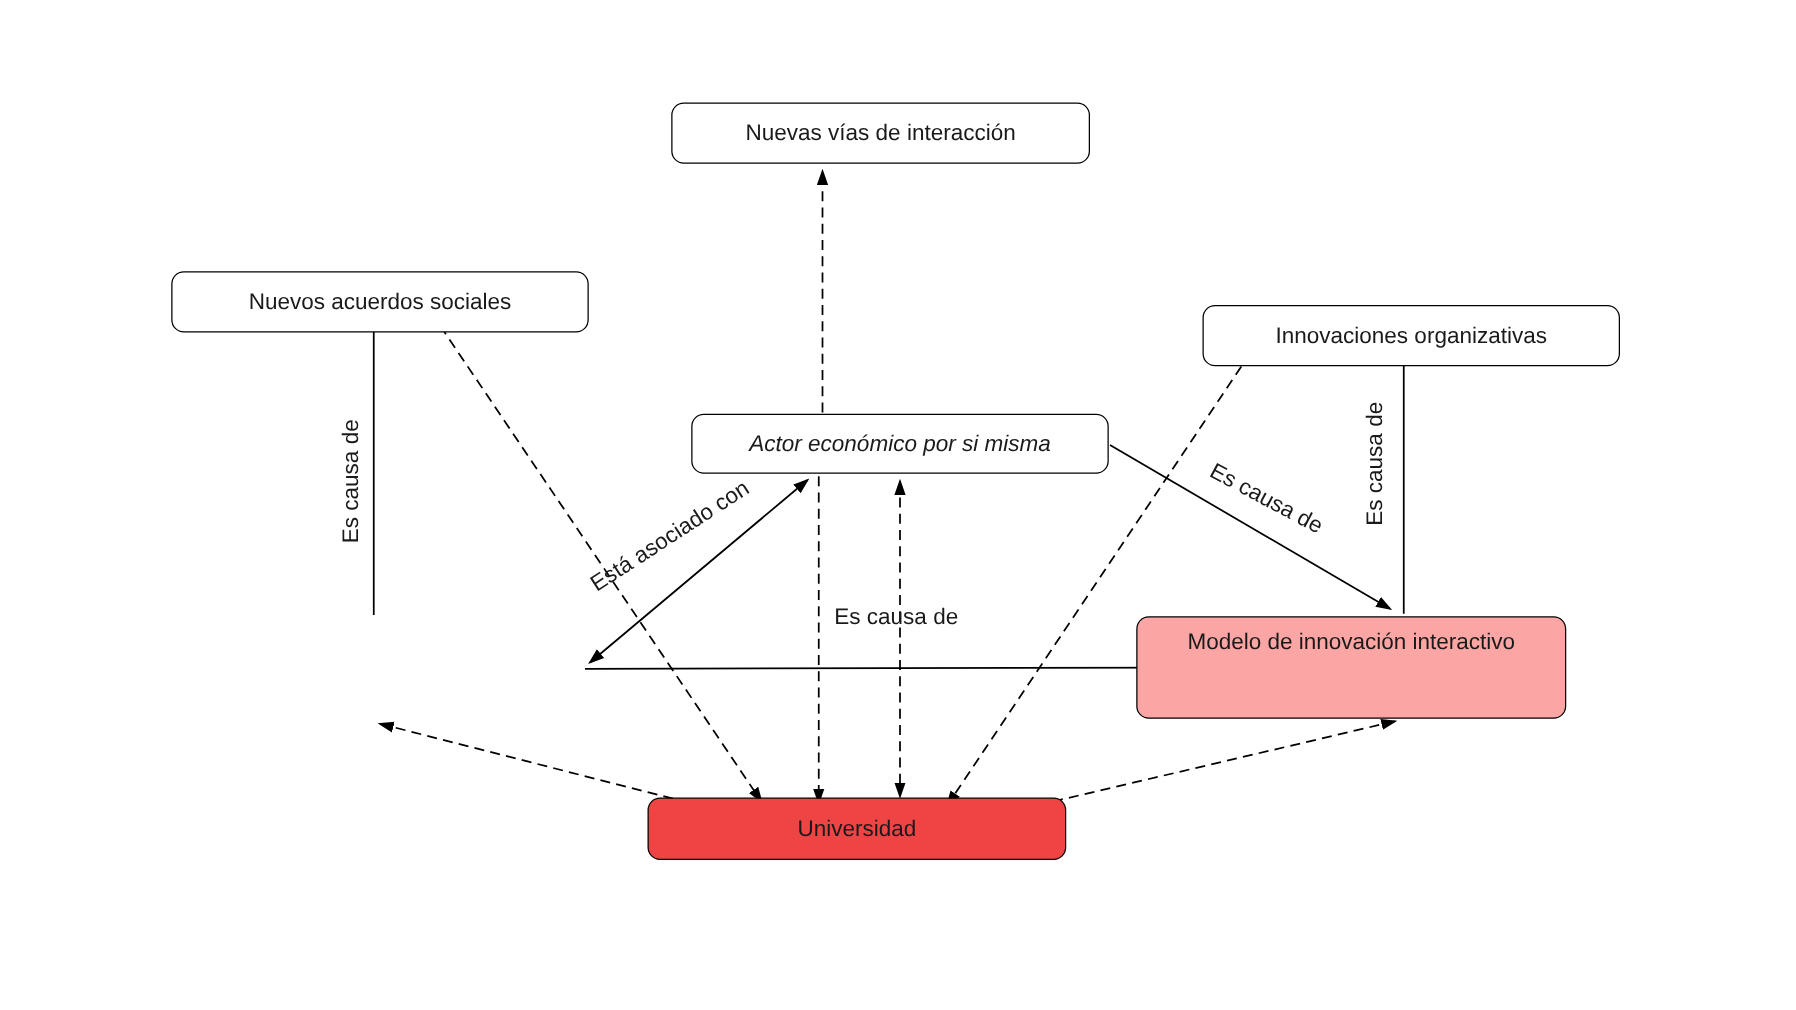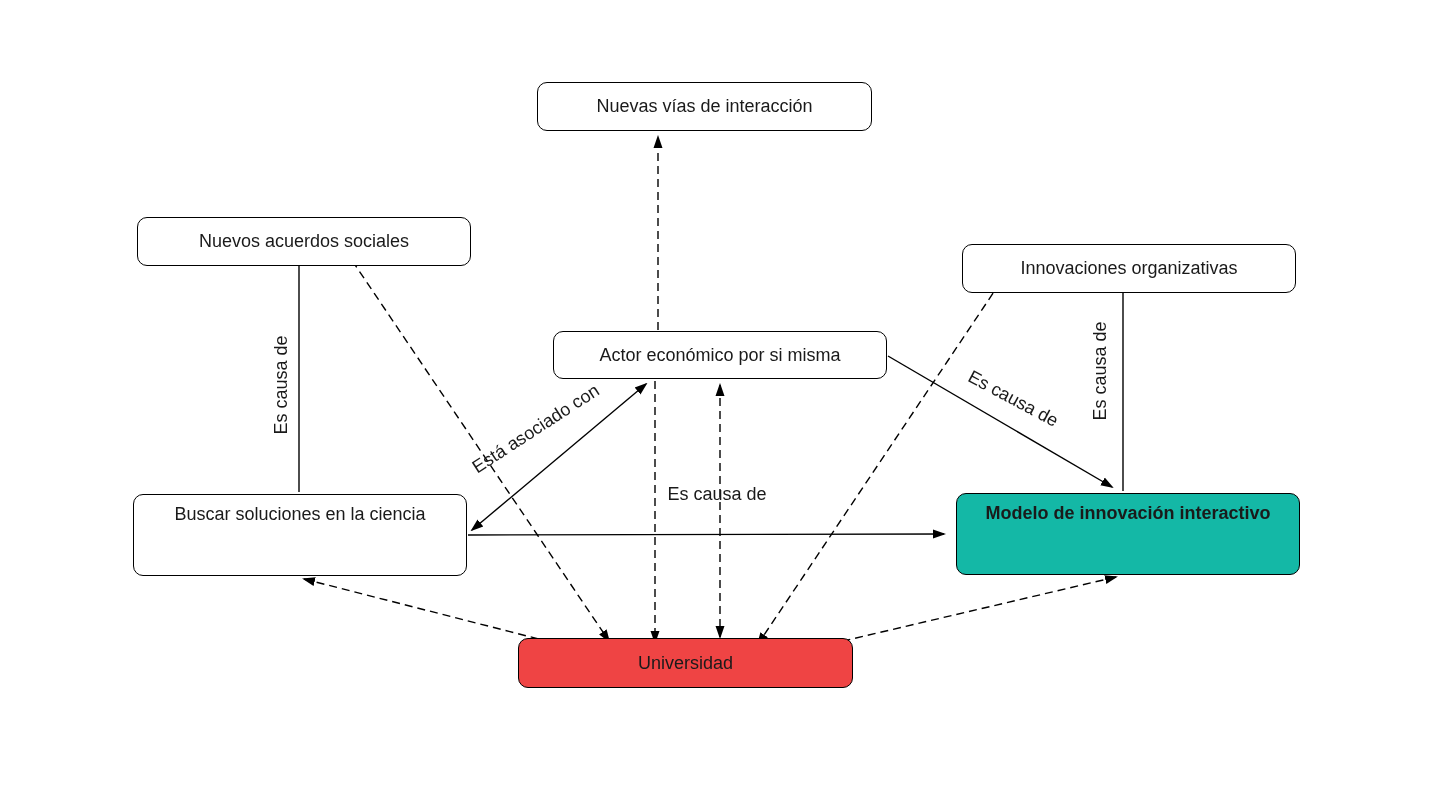--- a/index.html
+++ b/index.html
@@ -77,27 +77,24 @@
 
   <div class="node" style="left: 537px; top: 82px; width: 335px; height: 49px; background: rgb(255, 255, 255); border-color: rgb(0, 0, 0); color: rgb(26, 26, 26);">
     <span>Nuevas vías de interacción</span>
   </div>
   <div class="node" style="left: 137px; top: 196px; width: 334px; height: 49px; background: rgb(255, 255, 255); border-color: rgb(0, 0, 0); color: rgb(26, 26, 26); margin-top: 21px;">
     <span>Nuevos acuerdos sociales</span>
   </div>
   <div class="node" style="left: 962px; top: 196px; width: 334px; height: 49px; background: rgb(255, 255, 255); border-color: rgb(0, 0, 0); color: rgb(26, 26, 26); margin-top: 48px;">
     <span>Innovaciones organizativas</span>
   </div>
-  <div class="node" style="left: 553px; top: 331px; width: 334px; height: 48px; background: rgb(255, 255, 255); border-color: rgb(0, 0, 0); color: rgb(26, 26, 26);">
+  <div class="node" style="left: 553px; top: 331px; width: 334px; height: 48px; background: rgb(255, 255, 255); border-color: rgb(0, 0, 0); color: rgb(26, 26, 26); font-style: italic;">
     <span>Actor económico por si misma</span>
   </div>
-  <div class="node top-align" style="left: 133px; top: 494px; width: 334px; height: 82px; background: rgb(255, 255, 255); border-color: rgb(0, 0, 0); color: rgb(26, 26, 26);">
-    <span>Buscar soluciones en la ciencia</span>
-  </div>
-  <div class="node top-align" style="left: 956px; top: 493px; width: 344px; height: 82px; background: #14b8a6; border-color: rgb(0, 0, 0); color: rgb(26, 26, 26); font-weight: bold;">
+  <div class="node top-align" style="left: 909px; top: 493px; width: 344px; height: 82px; background: #fca5a5; border-color: rgb(0, 0, 0); color: rgb(26, 26, 26);">
     <span>Modelo de innovación interactivo</span>
   </div>
   <div class="node" style="left: 518px; top: 638px; width: 335px; height: 50px; background: #ef4444; border-color: rgb(0, 0, 0); color: rgb(26, 26, 26);">
     <span>Universidad</span>
   </div>
 
   <div class="edge-label" style="left: 281px; top: 385px; color: rgb(26, 26, 26); transform: translate(-50%, -50%) rotate(-90deg);">Es causa de</div>
   <div class="edge-label" style="left: 536px; top: 429px; color: rgb(26, 26, 26); transform: translate(-50%, -50%) rotate(-33deg);">Está asociado con</div>
   <div class="edge-label" style="left: 717px; top: 494px; color: rgb(26, 26, 26); transform: translate(-50%, -50%) rotate(0deg);">Es causa de</div>
   <div class="edge-label" style="left: 1013px; top: 399px; color: rgb(26, 26, 26); transform: translate(-50%, -50%) rotate(28deg);">Es causa de</div>

